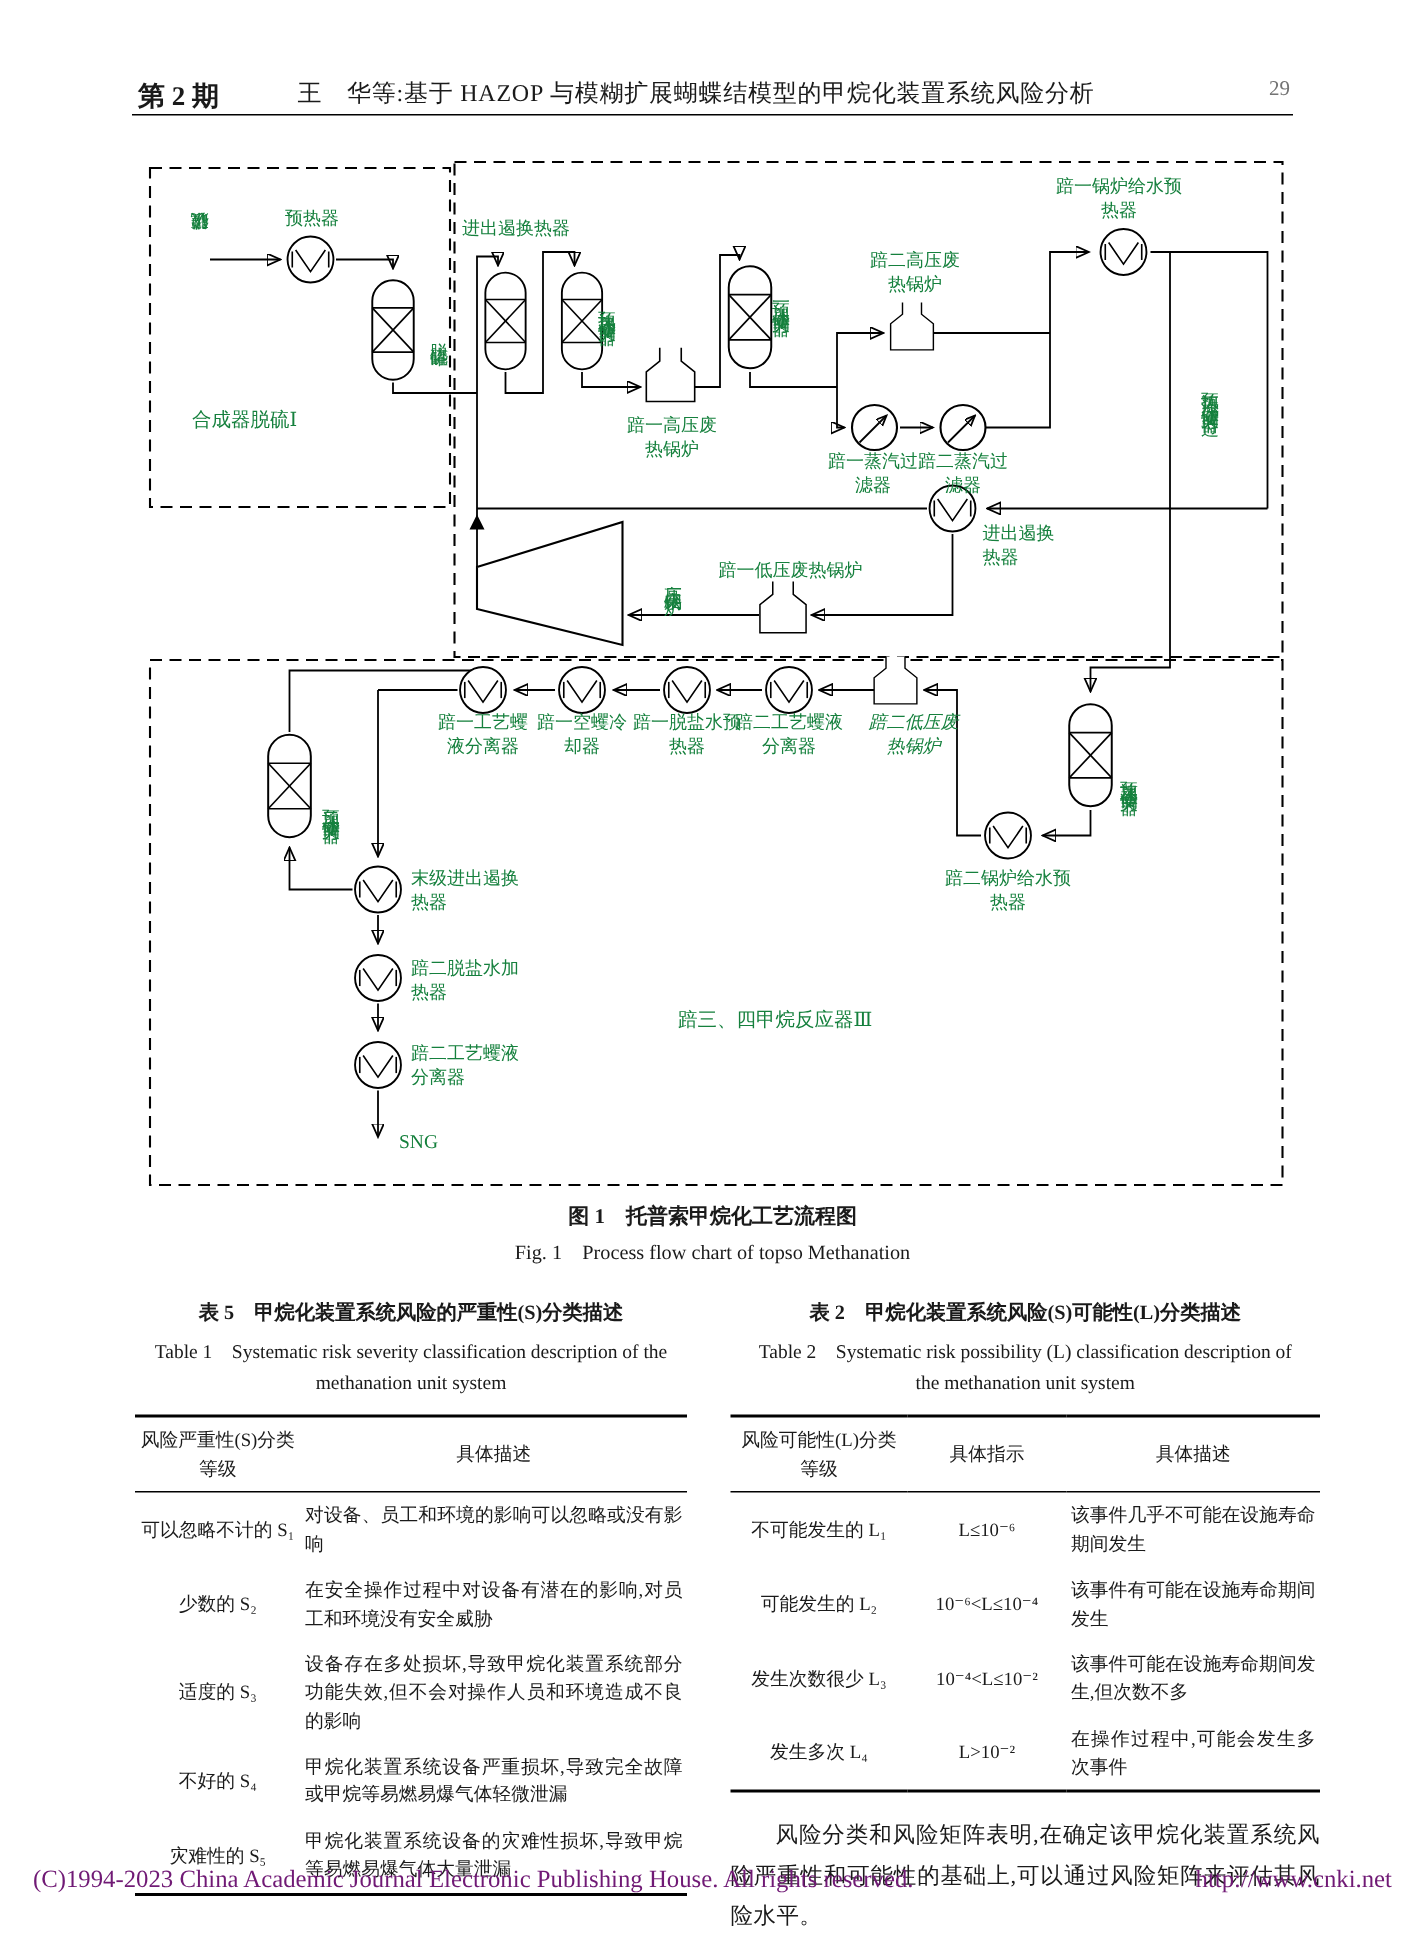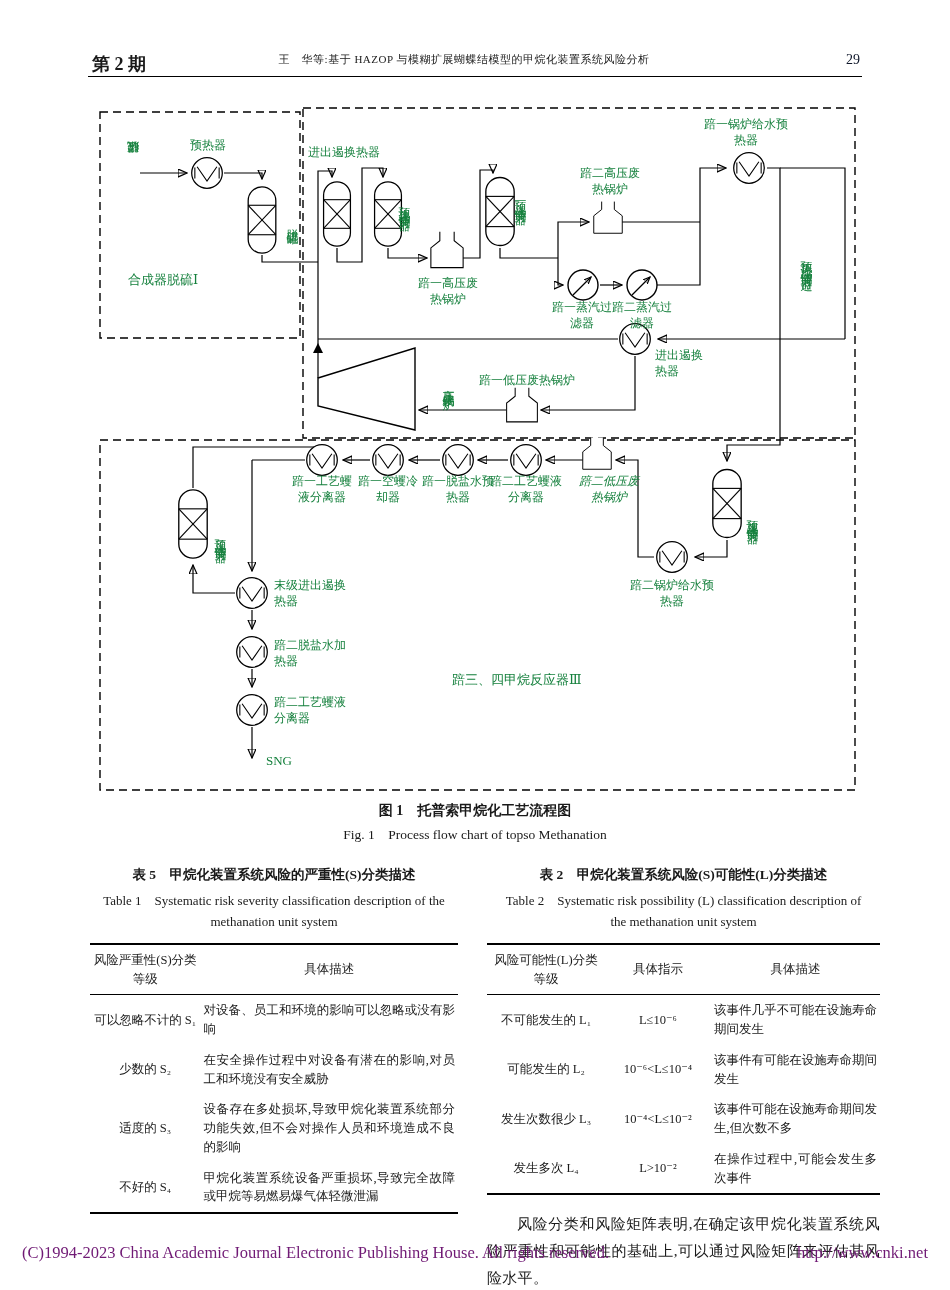--- a/index.html
+++ b/index.html
@@ -1,22 +1,22 @@
 <!DOCTYPE html>
 <html><head>
 <meta charset="utf-8">
 <style>
   html,body{margin:0;padding:0;}
   body{width:950px;height:1290px;position:relative;background:#fff;color:#1a1a1a;
        font-family:"Liberation Serif","DejaVu Serif",serif;overflow:hidden;}
   .abs{position:absolute;}
   
   .hdr-issue{left:92px;top:52px;font-size:18px;font-weight:bold;}
-  .hdr-title{left:0;top:52px;width:928px;text-align:center;font-size:11px;letter-spacing:.5px;}
-  .hdr-page{left:820px;top:52px;width:40px;text-align:right;font-size:14px;color:#0f172a;}
+  .hdr-title{left:0;top:52px;width:928px;text-align:center;font-size:16px;letter-spacing:.5px;}
+  .hdr-page{left:820px;top:52px;width:40px;text-align:right;font-size:14px;color:#737373;}
   .hdr-rule{left:88px;top:76px;width:774px;border-top:1.6px solid #000;height:0;}
   
   #fig{left:0;top:100px;width:950px;height:700px;}
   .flab{position:absolute;font-size:12px;line-height:1.3;text-align:center;color:#15803d;}
   .flab.la{text-align:left;}
   .vlab{writing-mode:vertical-rl;letter-spacing:2px;}
   .r180{writing-mode:vertical-rl;transform:rotate(180deg);}
   
   .cap-zh{left:0;top:802px;width:950px;text-align:center;font-weight:bold;font-size:14px;}
   .cap-en{left:0;top:826px;width:950px;text-align:center;font-size:13.5px;}
@@ -195,20 +195,24 @@
       <div class="tc cellj">在安全操作过程中对设备有潜在的影响,对员工和环境没有安全威胁</div>
     </div>
     <div class="trow">
       <div class="tc cellc">适度的 S₃</div>
       <div class="tc cellj">设备存在多处损坏,导致甲烷化装置系统部分功能失效,但不会对操作人员和环境造成不良的影响</div>
     </div>
     <div class="trow">
       <div class="tc cellc">不好的 S₄</div>
       <div class="tc cellj">甲烷化装置系统设备严重损坏,导致完全故障或甲烷等易燃易爆气体轻微泄漏</div>
     </div>
+    <div class="trow">
+      <div class="tc cellc">灾难性的 S₅</div>
+      <div class="tc cellj">甲烷化装置系统设备的灾难性损坏,导致甲烷等易燃易爆气体大量泄漏</div>
+    </div>
   </div>
 </div>
 
 <div class="abs colR">
   <div class="t-zh">表 2　甲烷化装置系统风险(S)可能性(L)分类描述</div>
   <div class="t-en">Table 2　Systematic risk possibility (L) classification description of the methanation unit system</div>
   <div class="tbl">
     <div class="trow thead">
       <div class="tc w30">风险可能性(L)分类等级</div>
       <div class="tc w27">具体指示</div>

